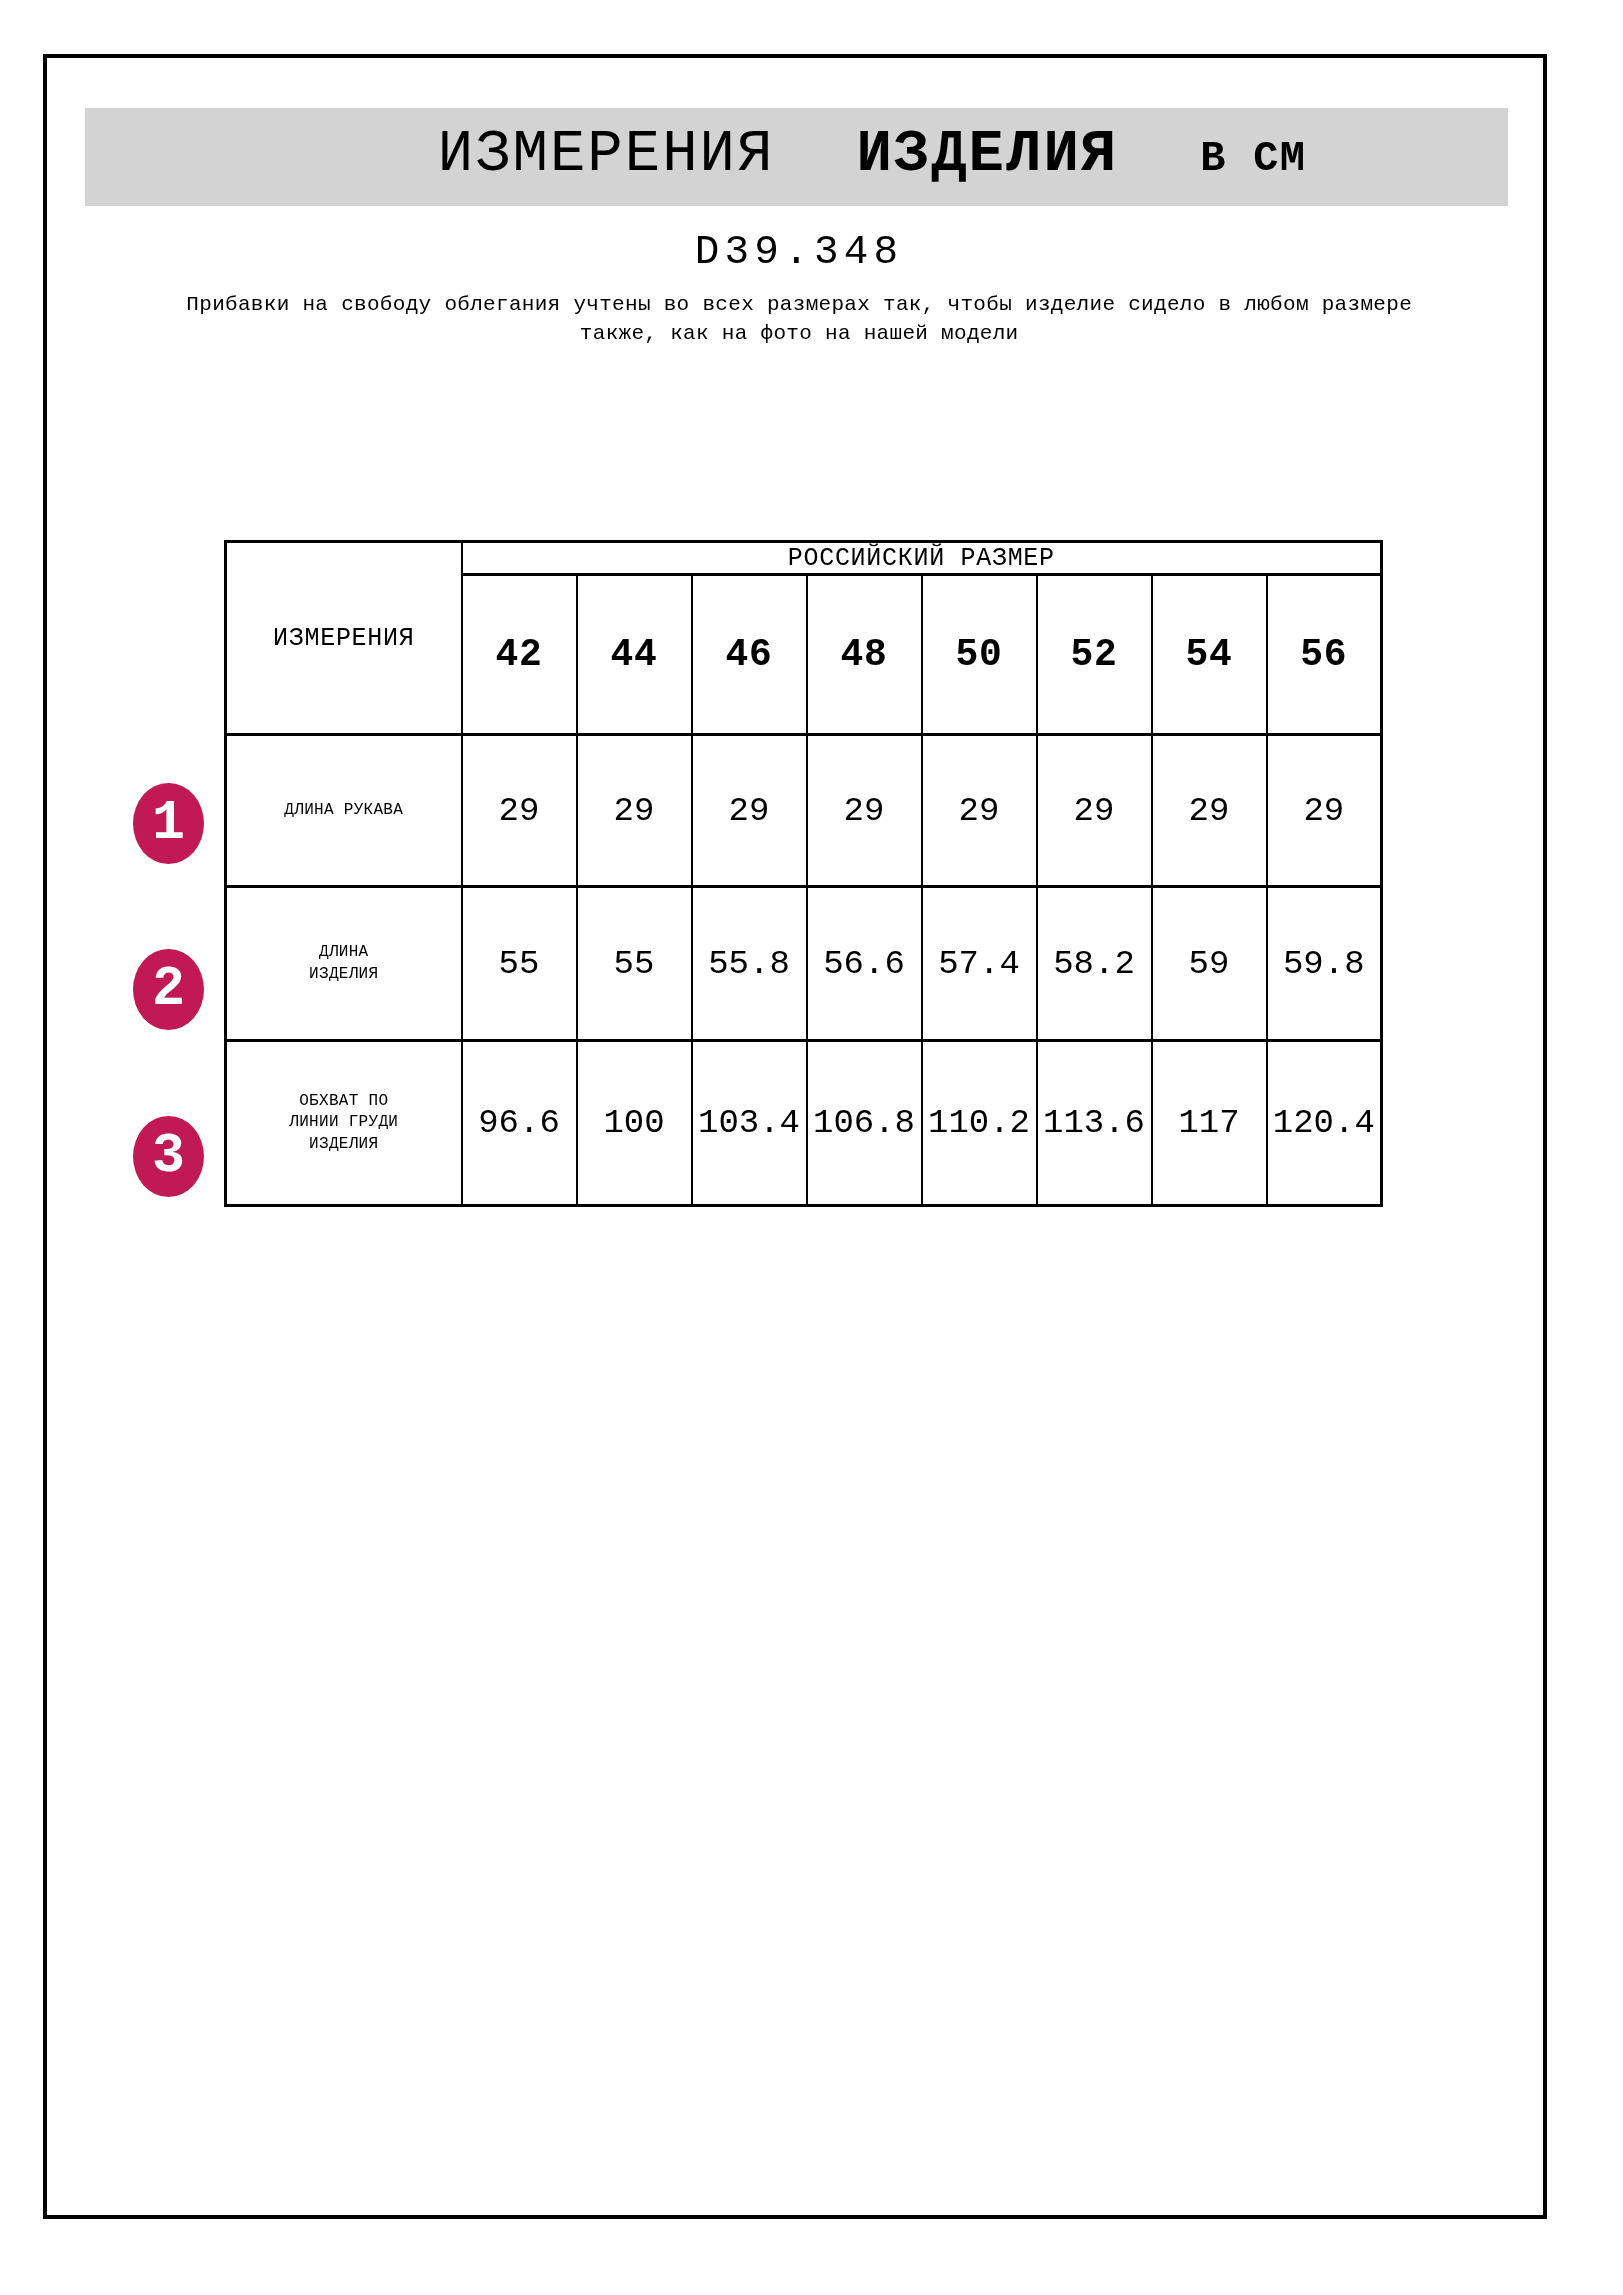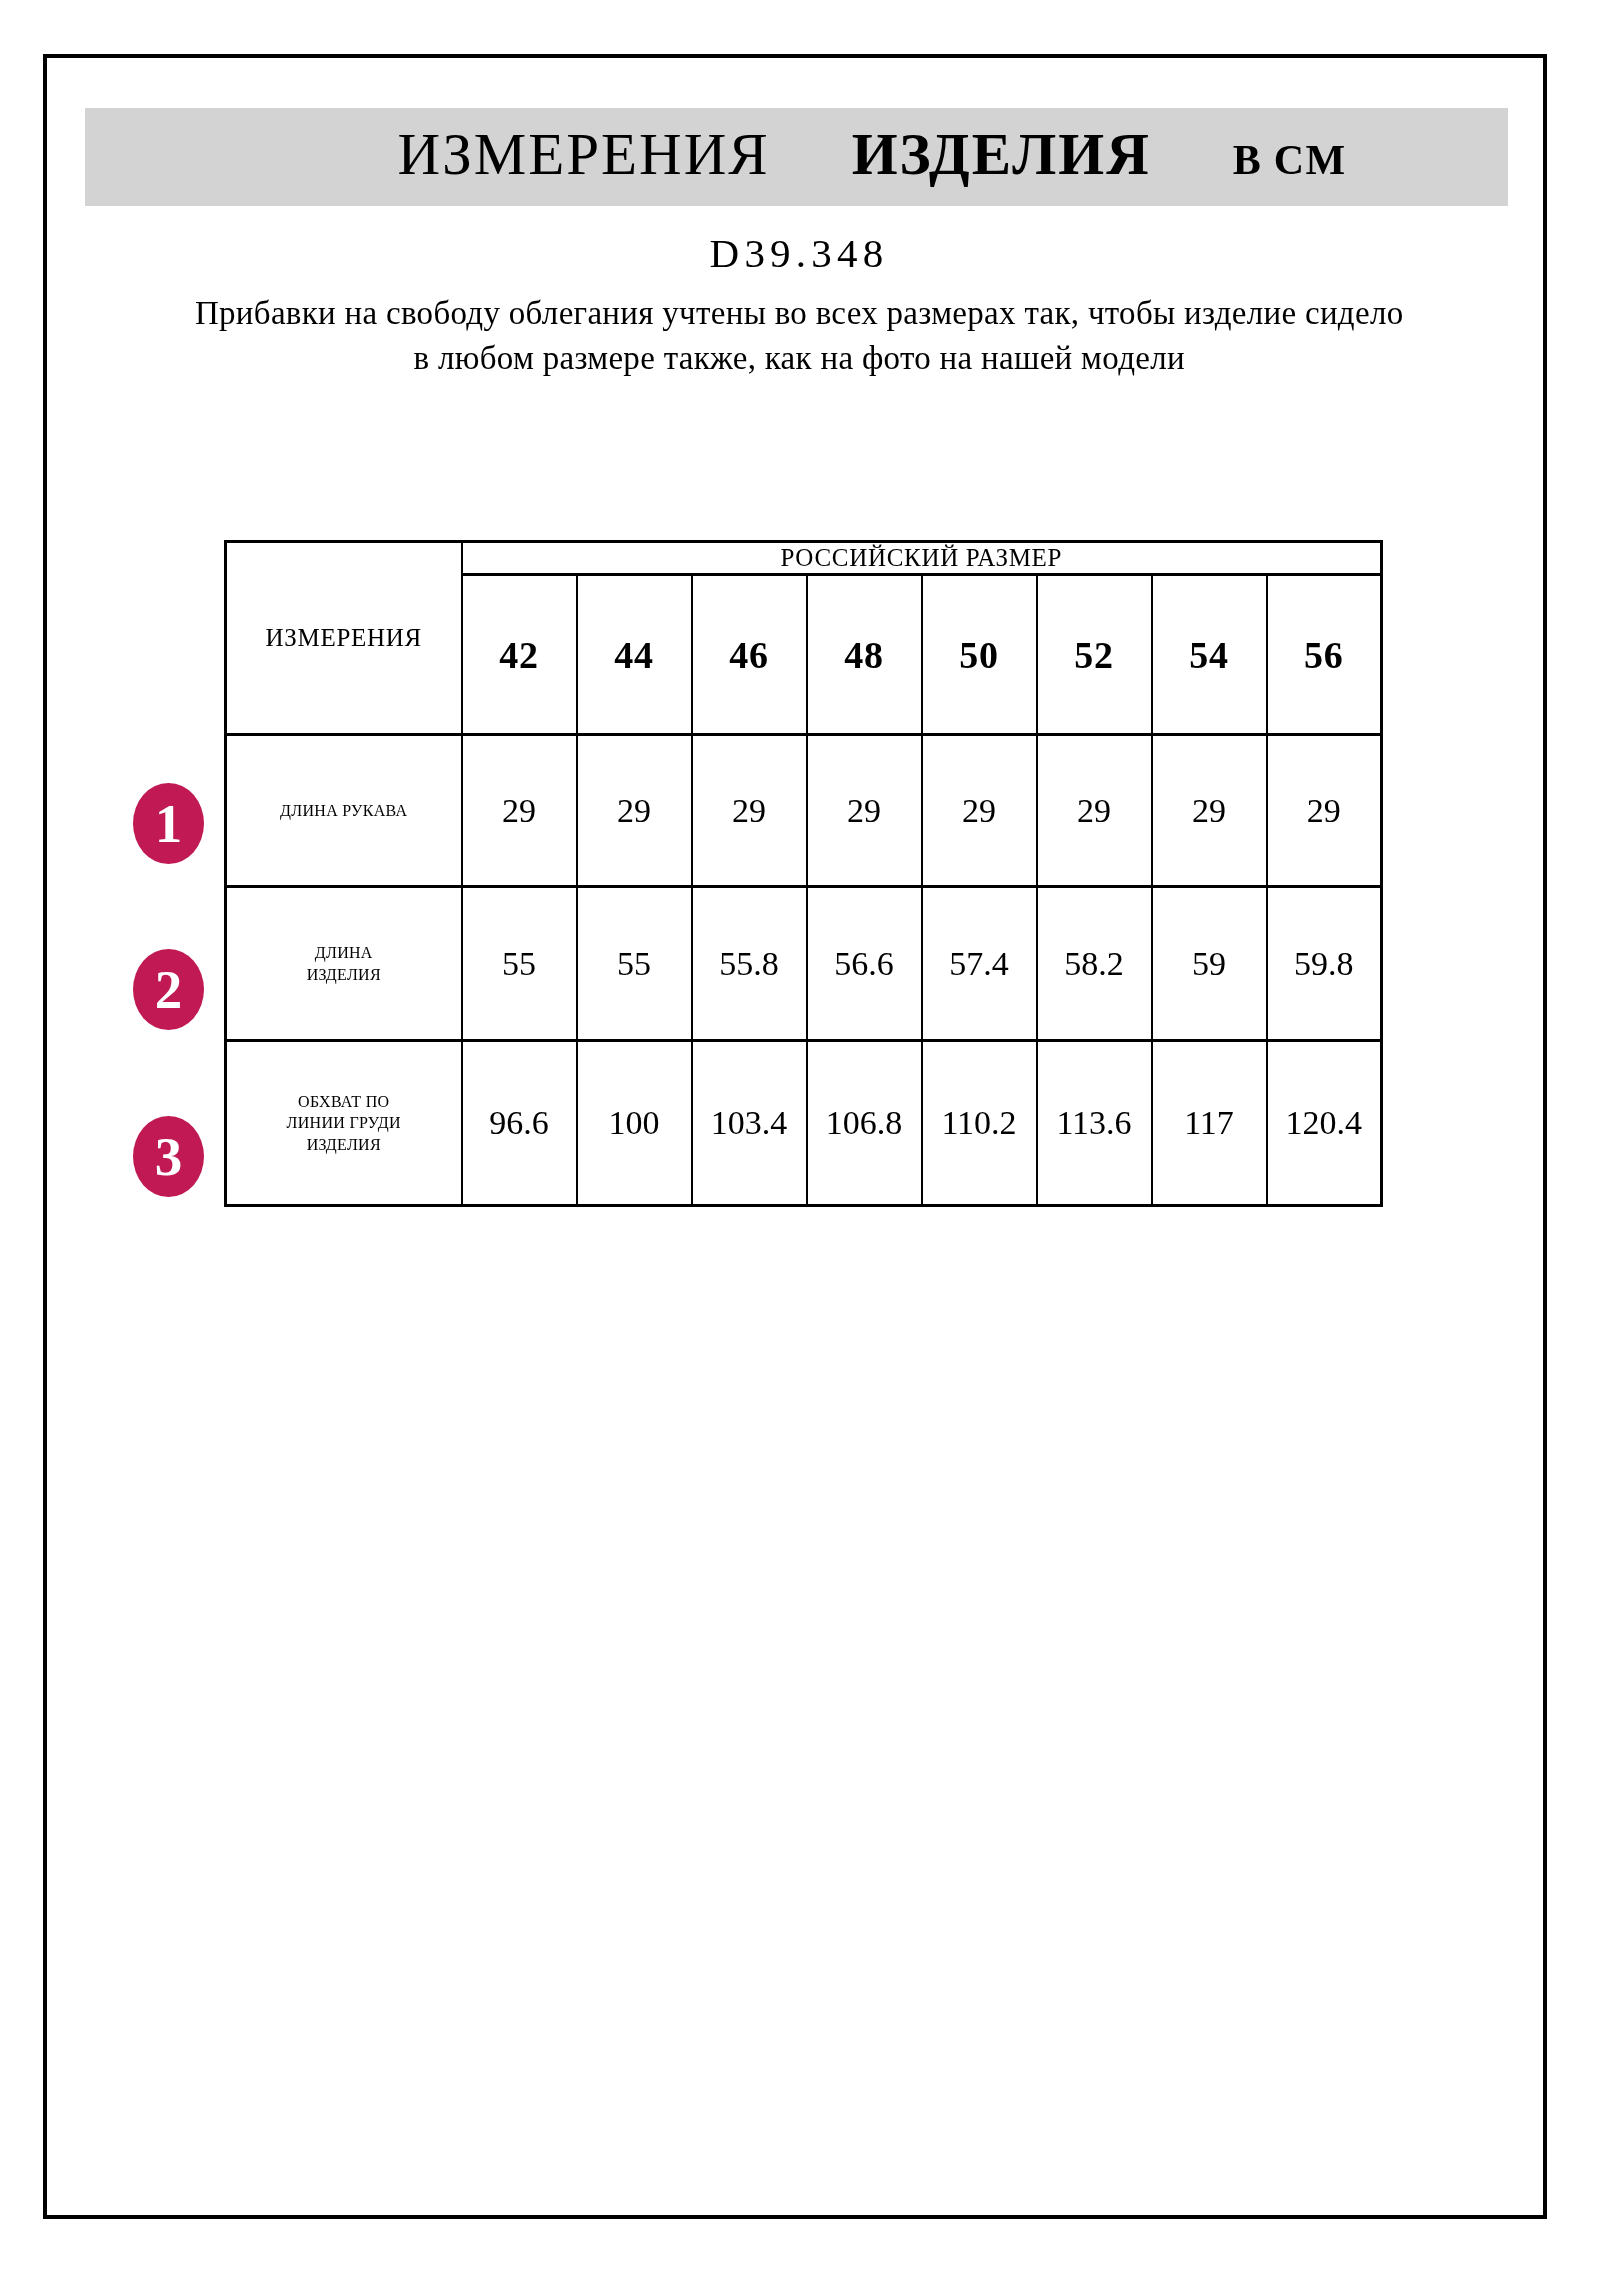--- a/index.html
+++ b/index.html
@@ -8,21 +8,21 @@
     --border: #000000;
   }
   * { box-sizing: border-box; }
   html, body { margin: 0; padding: 0; background: #ffffff; }
   .page {
     position: relative;
     width: 1623px;
     height: 2295px;
     background: #ffffff;
     color: #000;
-    font-family: Liberation Serif, serif;
+    font-family: Liberation Mono, monospace;
     overflow: hidden;
   }
   .page-border {
     position: absolute;
     left: 43px; top: 54px;
     width: 1504px; height: 2165px;
     border: 4.6px solid var(--border);
   }
   
   .banner {
@@ -50,21 +50,21 @@
     letter-spacing: 5.2px;
     font-weight: 400;
     padding-left: 8px;
   }
   .desc {
     position: absolute;
     top: 291px;
     left: 50%;
     transform: translateX(-51%);
     width: 1230px;
-    font-size: 33px;
+    font-size: 21px;
     line-height: 1.36;
     letter-spacing: 0.3px;
     text-align: center;
   }
   
   table.size-table {
     position: absolute;
     left: 224px; top: 540px;
     width: 1157px;
     border-collapse: collapse;

